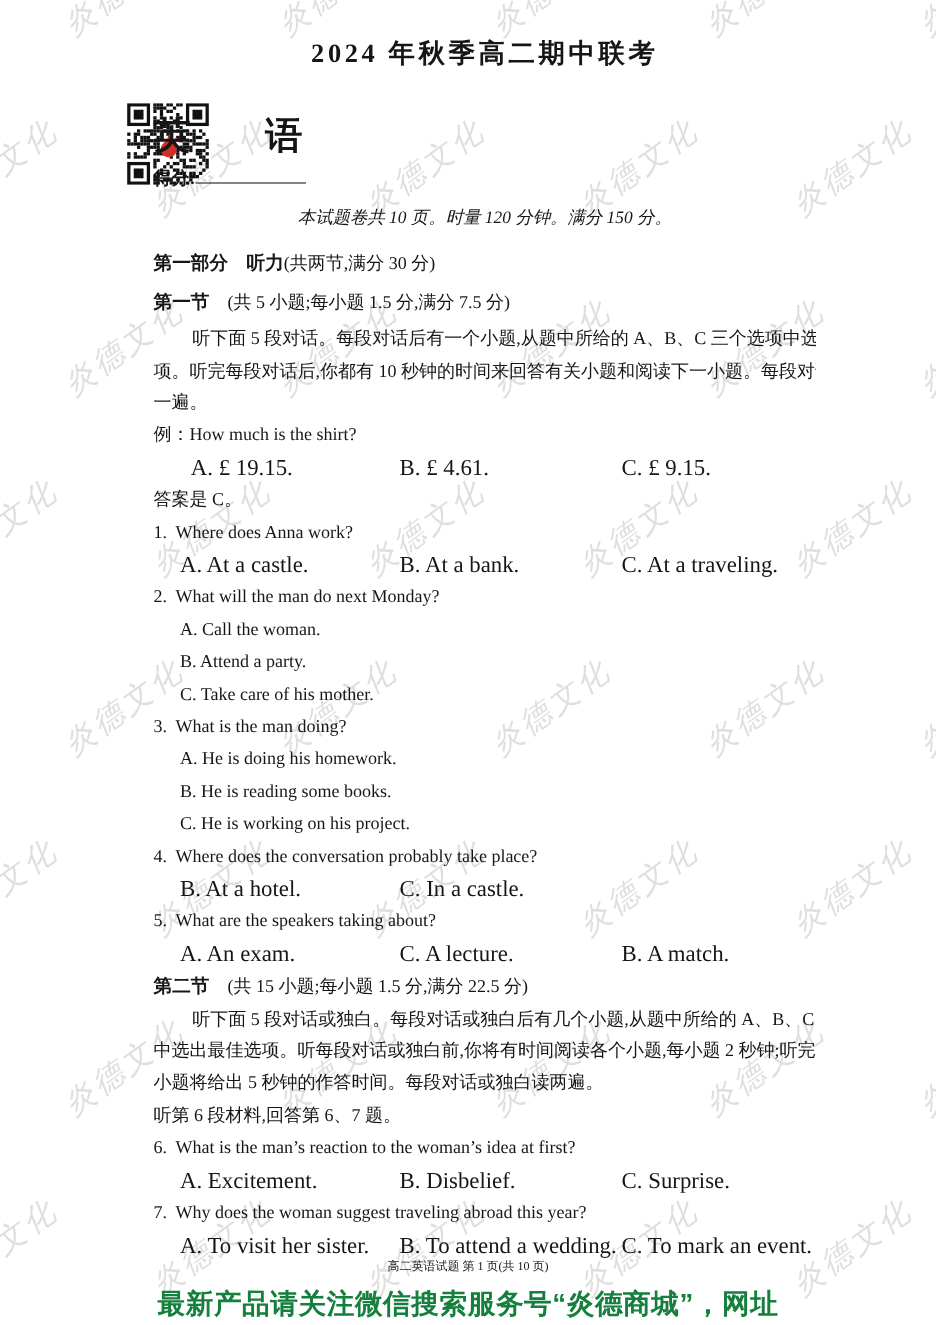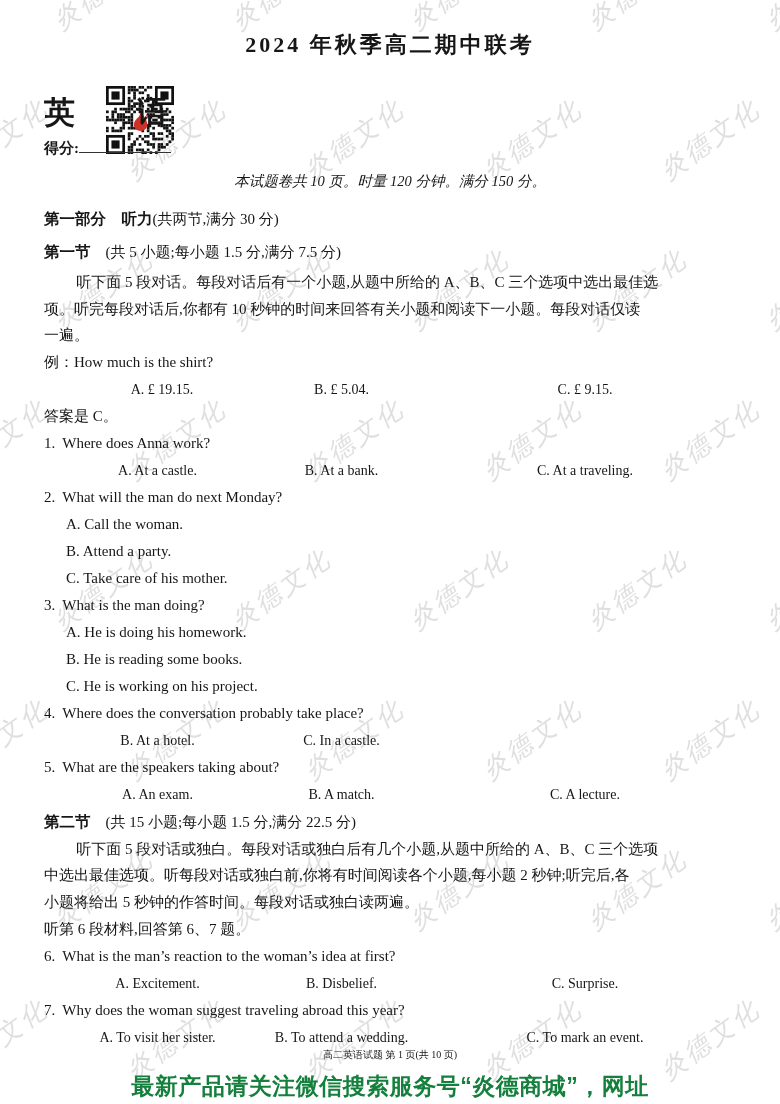--- a/index.html
+++ b/index.html
@@ -10,21 +10,21 @@
   
   .wm-layer{position:absolute;inset:0;z-index:1;pointer-events:none;}
   .wm{
     position:absolute;transform:rotate(-36deg);white-space:nowrap;
     font-family:"DejaVu Serif",serif;font-style:italic;
     font-size:26px;letter-spacing:3px;color:rgba(150,150,150,0.30);
   }
   
   .qr{position:absolute;left:105px;top:86px;width:70px;height:68px;z-index:2;}
   
-  .content{position:relative;z-index:3;padding:0 44px;}
+  .content{position:relative;z-index:3;padding:0 100px;margin-left:28px;}
   .exam-title{
     padding-top:31px;text-align:center;font-size:22px;font-weight:bold;
     letter-spacing:3px;line-height:27px;
   }
   .subject-title{
     margin-top:37px;text-align:left;font-size:31px;font-weight:bold;
     font-family:"Liberation Sans","DejaVu Sans",sans-serif;line-height:36px;white-space:pre;
   }
   .score-line{margin-top:7px;text-align:left;font-size:15px;font-weight:bold;line-height:20px;}
   .score-blank{display:inline-block;width:92px;height:14px;border-bottom:1.4px solid #333;}
@@ -36,21 +36,21 @@
   .h-line .kai{font-weight:normal;font-family:"Liberation Serif","DejaVu Serif",serif;font-size:15px;}
   .mt14{margin-top:14px}
   .mt5{margin-top:5px}
   .mt3{margin-top:3px}
   .para-line{font-size:15px;line-height:26.6px;white-space:nowrap;overflow:hidden;}
   .indent{text-indent:2.15em;}
   .line{font-size:15px;line-height:27px;}
   .qtext{margin-left:7px;}
   .opt-row{
     display:grid;grid-template-columns:183px 185px auto;
-    padding-left:22px;font-size:14px;line-height:27px;text-align:center;
+    padding-left:22px;font-size:19px;line-height:27px;
   }
   .opt-row.ex{padding-left:31px;grid-template-columns:174px 185px auto;}
   .opt-line{padding-left:22px;font-size:15px;line-height:27px;}
   .footer-page{position:absolute;left:0;right:0;top:1048px;text-align:center;font-size:10px;z-index:3;}
   .footer-promo{
     position:absolute;left:0;right:0;top:1071px;text-align:center;font-size:23px;
     font-family:"Liberation Sans","DejaVu Sans",sans-serif;font-weight:700;
     letter-spacing:.5px;color:#15803d;z-index:3;
   }
 </style>
@@ -331,21 +331,21 @@
 
     <div class="para-line indent mt3">听下面 5 段对话。每段对话后有一个小题,从题中所给的 A、B、C 三个选项中选出最佳选</div>
     <div class="para-line">项。听完每段对话后,你都有 10 秒钟的时间来回答有关小题和阅读下一小题。每段对话仅读</div>
     <div class="para-line">一遍。</div>
 
     <div class="line">
       <span>例：</span><span>How much is the shirt?</span>
     </div>
     <div class="opt-row ex">
       <span>A. £ 19.15.</span>
-      <span>B. £ 5.04.</span>
+      <span>B. £ 4.61.</span>
       <span>C. £ 9.15.</span>
     </div>
     <div class="line">答案是 C。</div>
 
     <div class="line">
       <span>1.</span><span class="qtext">Where does Anna work?</span>
     </div>
     <div class="opt-row">
       <span>A. At a castle.</span>
       <span>B. At a bank.</span>
@@ -372,22 +372,22 @@
     <div class="opt-row">
       <span>B. At a hotel.</span>
       <span>C. In a castle.</span>
     </div>
 
     <div class="line">
       <span>5.</span><span class="qtext">What are the speakers taking about?</span>
     </div>
     <div class="opt-row">
       <span>A. An exam.</span>
+      <span>C. A lecture.</span>
       <span>B. A match.</span>
-      <span>C. A lecture.</span>
     </div>
 
     <div class="h-line">
       <span>第二节</span><span class="kai">　(共 15 小题;每小题 1.5 分,满分 22.5 分)</span>
     </div>
 
     <div class="para-line indent">听下面 5 段对话或独白。每段对话或独白后有几个小题,从题中所给的 A、B、C 三个选项</div>
     <div class="para-line">中选出最佳选项。听每段对话或独白前,你将有时间阅读各个小题,每小题 2 秒钟;听完后,各</div>
     <div class="para-line">小题将给出 5 秒钟的作答时间。每段对话或独白读两遍。</div>
 

